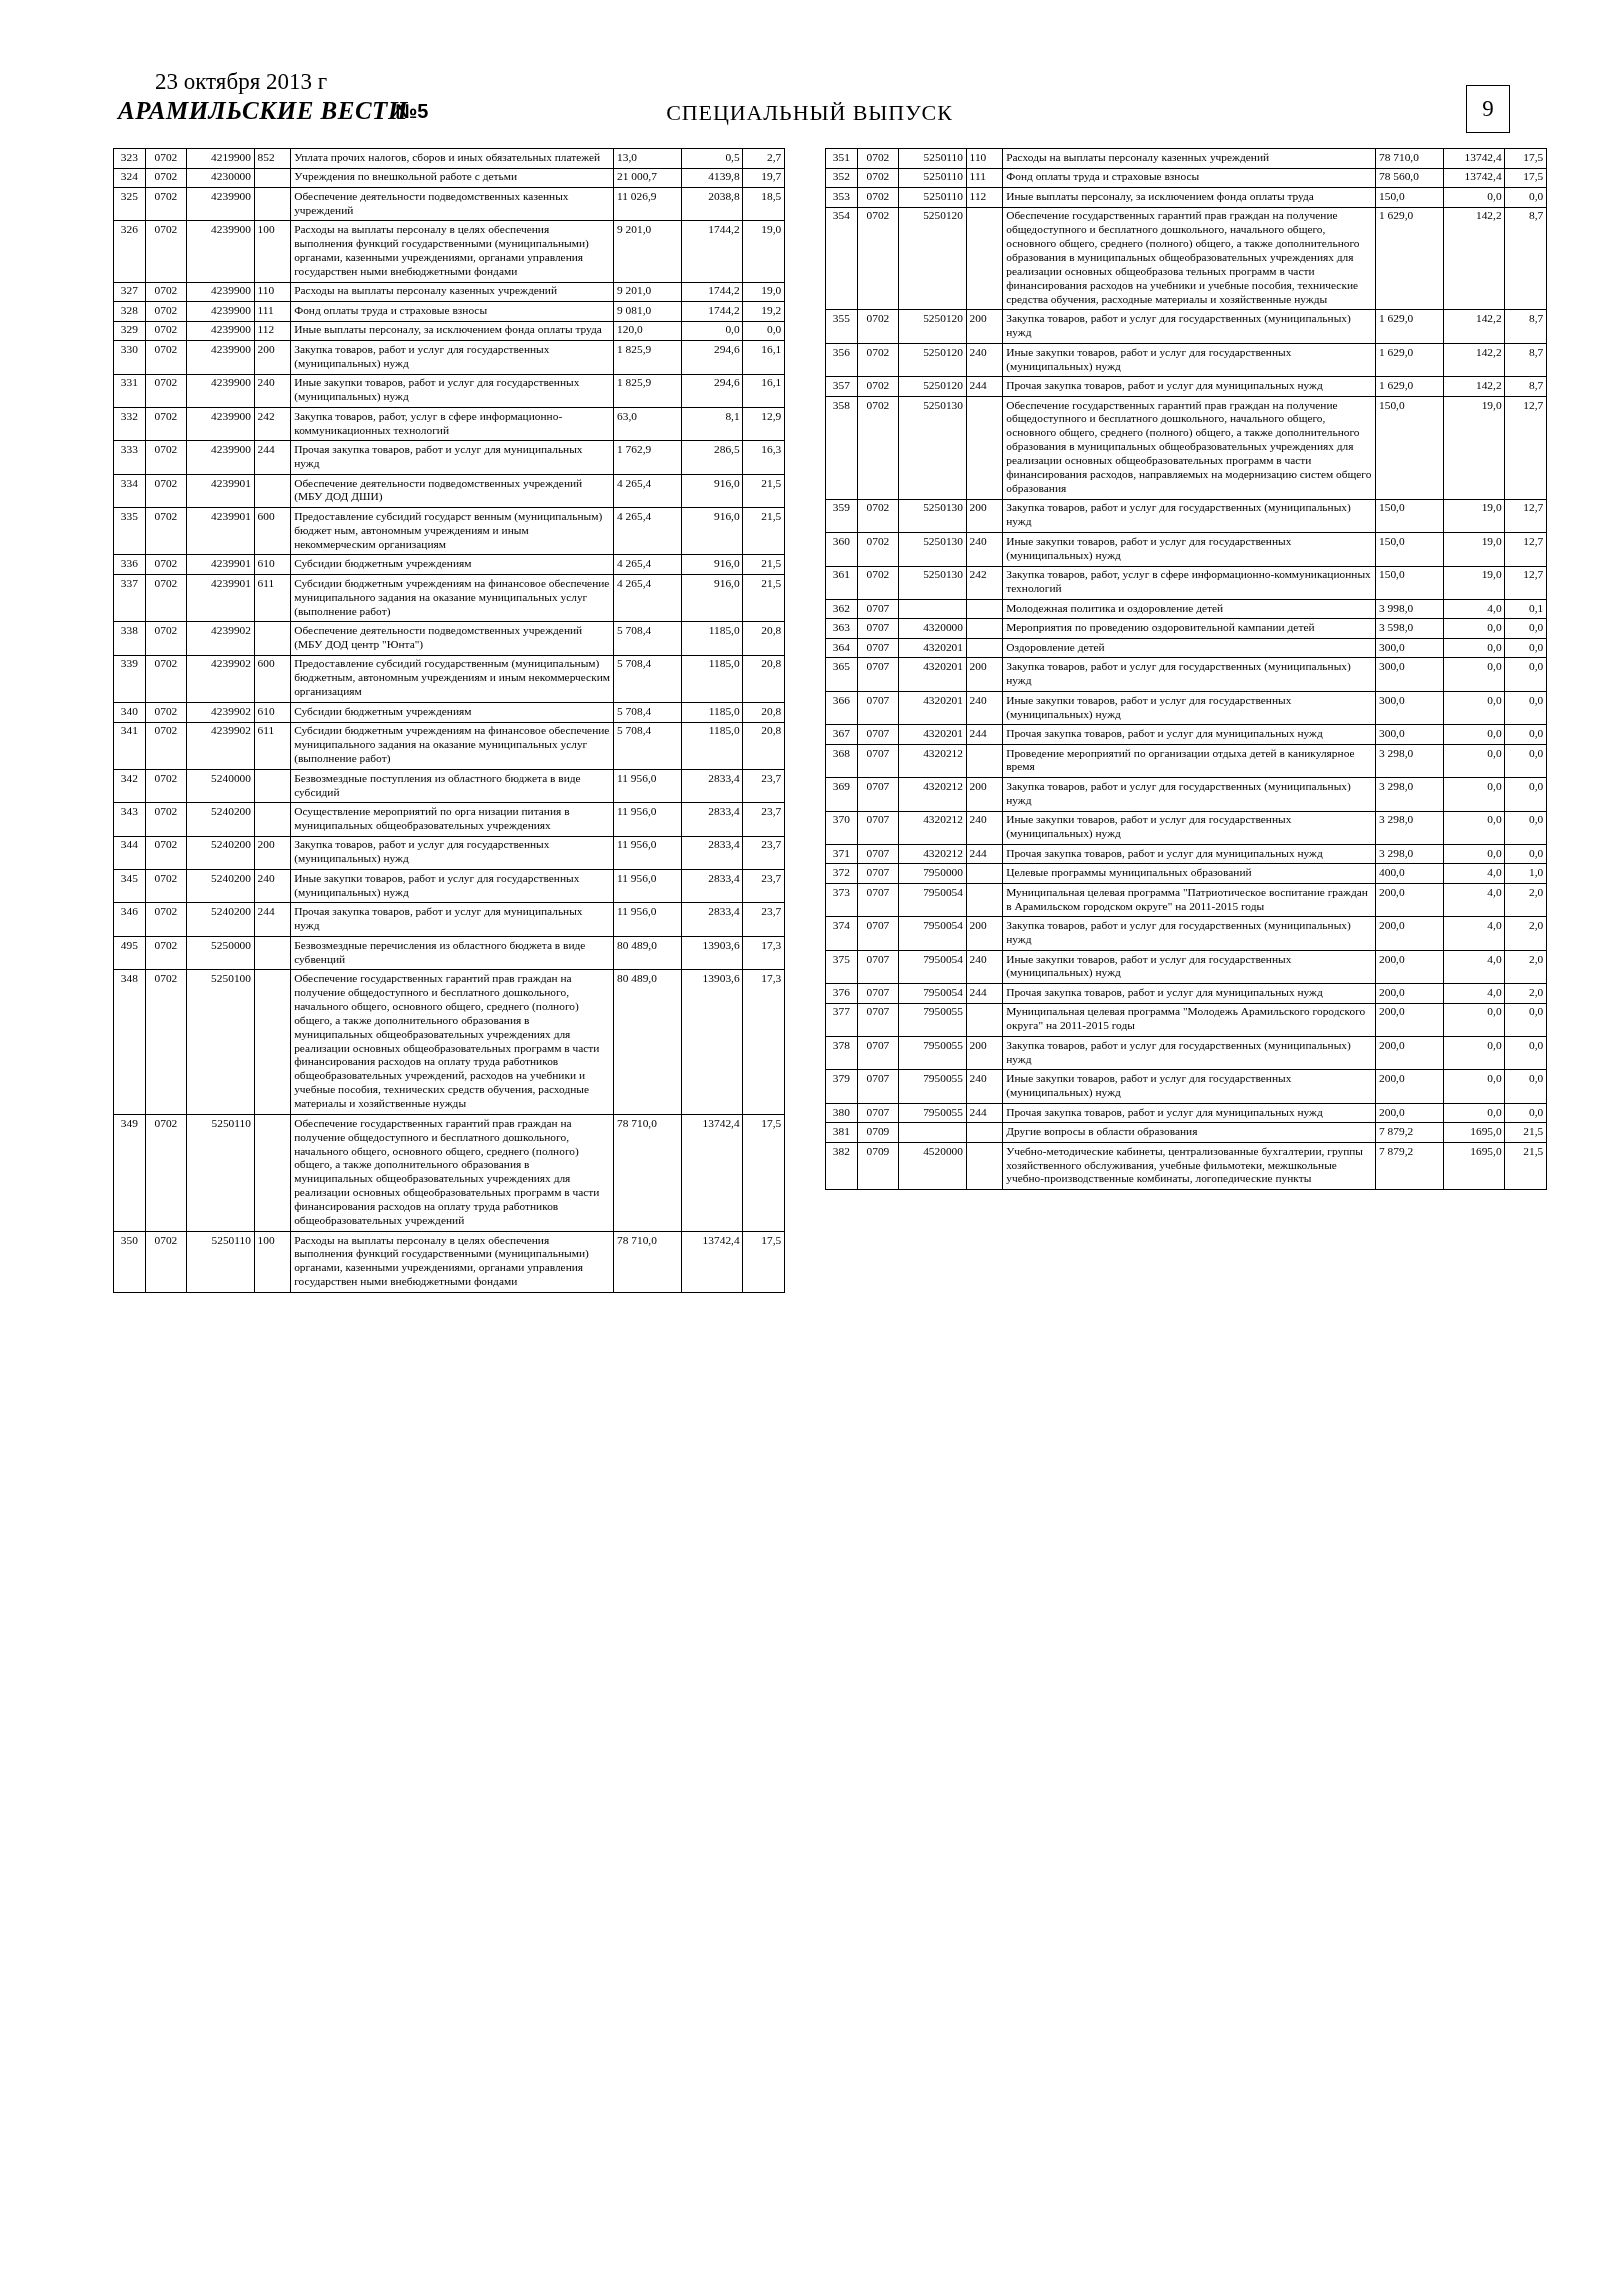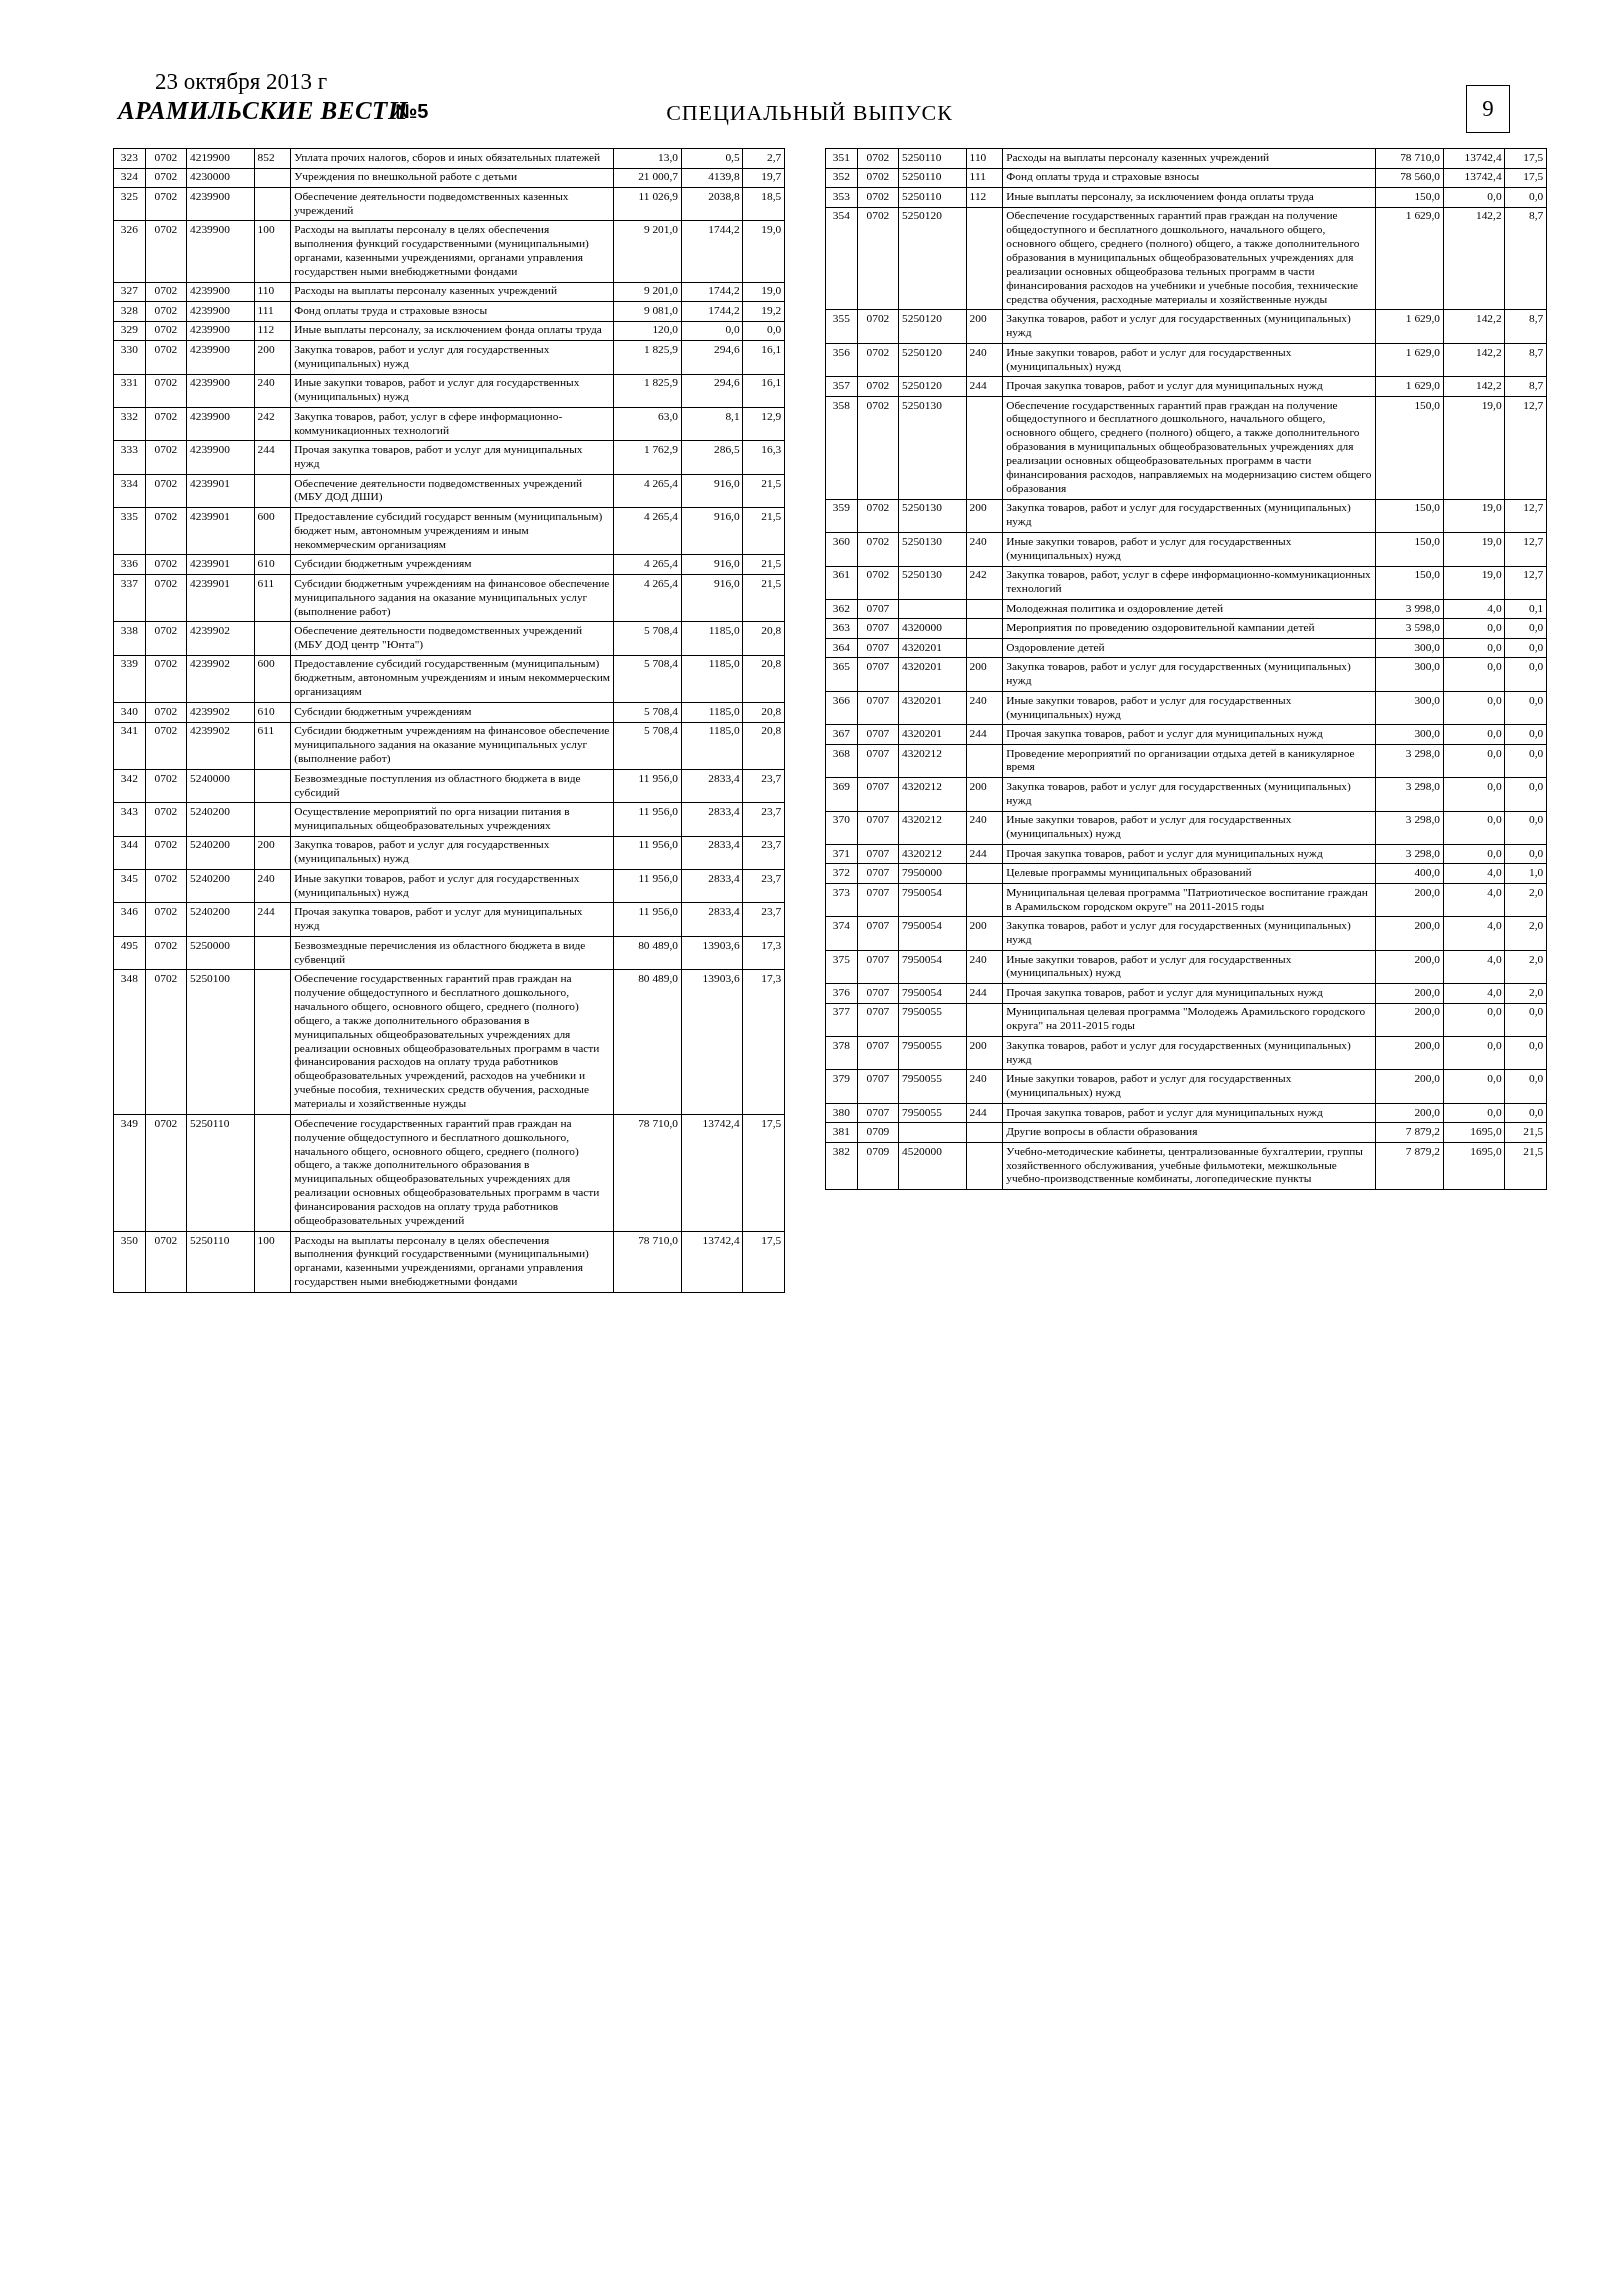--- a/index.html
+++ b/index.html
@@ -100,24 +100,24 @@
     line-height: 1.22;
   }
   table.budget td {
     border: 0.9px solid #000;
     padding: 1.8px 2.8px 2.8px 2.8px;
     vertical-align: top;
     font-family: "Liberation Serif", serif;
   }
   td.c-num { width: 25px; text-align: center; }
   td.c-sec { width: 35px; text-align: center; }
-  td.c-code { width: 61px; text-align: left; }
+  td.c-code { width: 61px; text-align: right; }
   td.c-vid { width: 30px; text-align: left; }
   td.c-name { text-align: left; }
-  td.c-v1 { width: 61px; text-align: right; white-space: nowrap; }
+  td.c-v1 { width: 61px; white-space: nowrap; }
   td.c-v2 { width: 55px; text-align: right; white-space: nowrap; }
   td.c-v3 { width: 35px; text-align: right; white-space: nowrap; }
 </style>
 </head>
 <body>
 
 <div class="page">
 
   <div class="masthead">
     <div class="mast-date">23 октября 2013 г</div>

